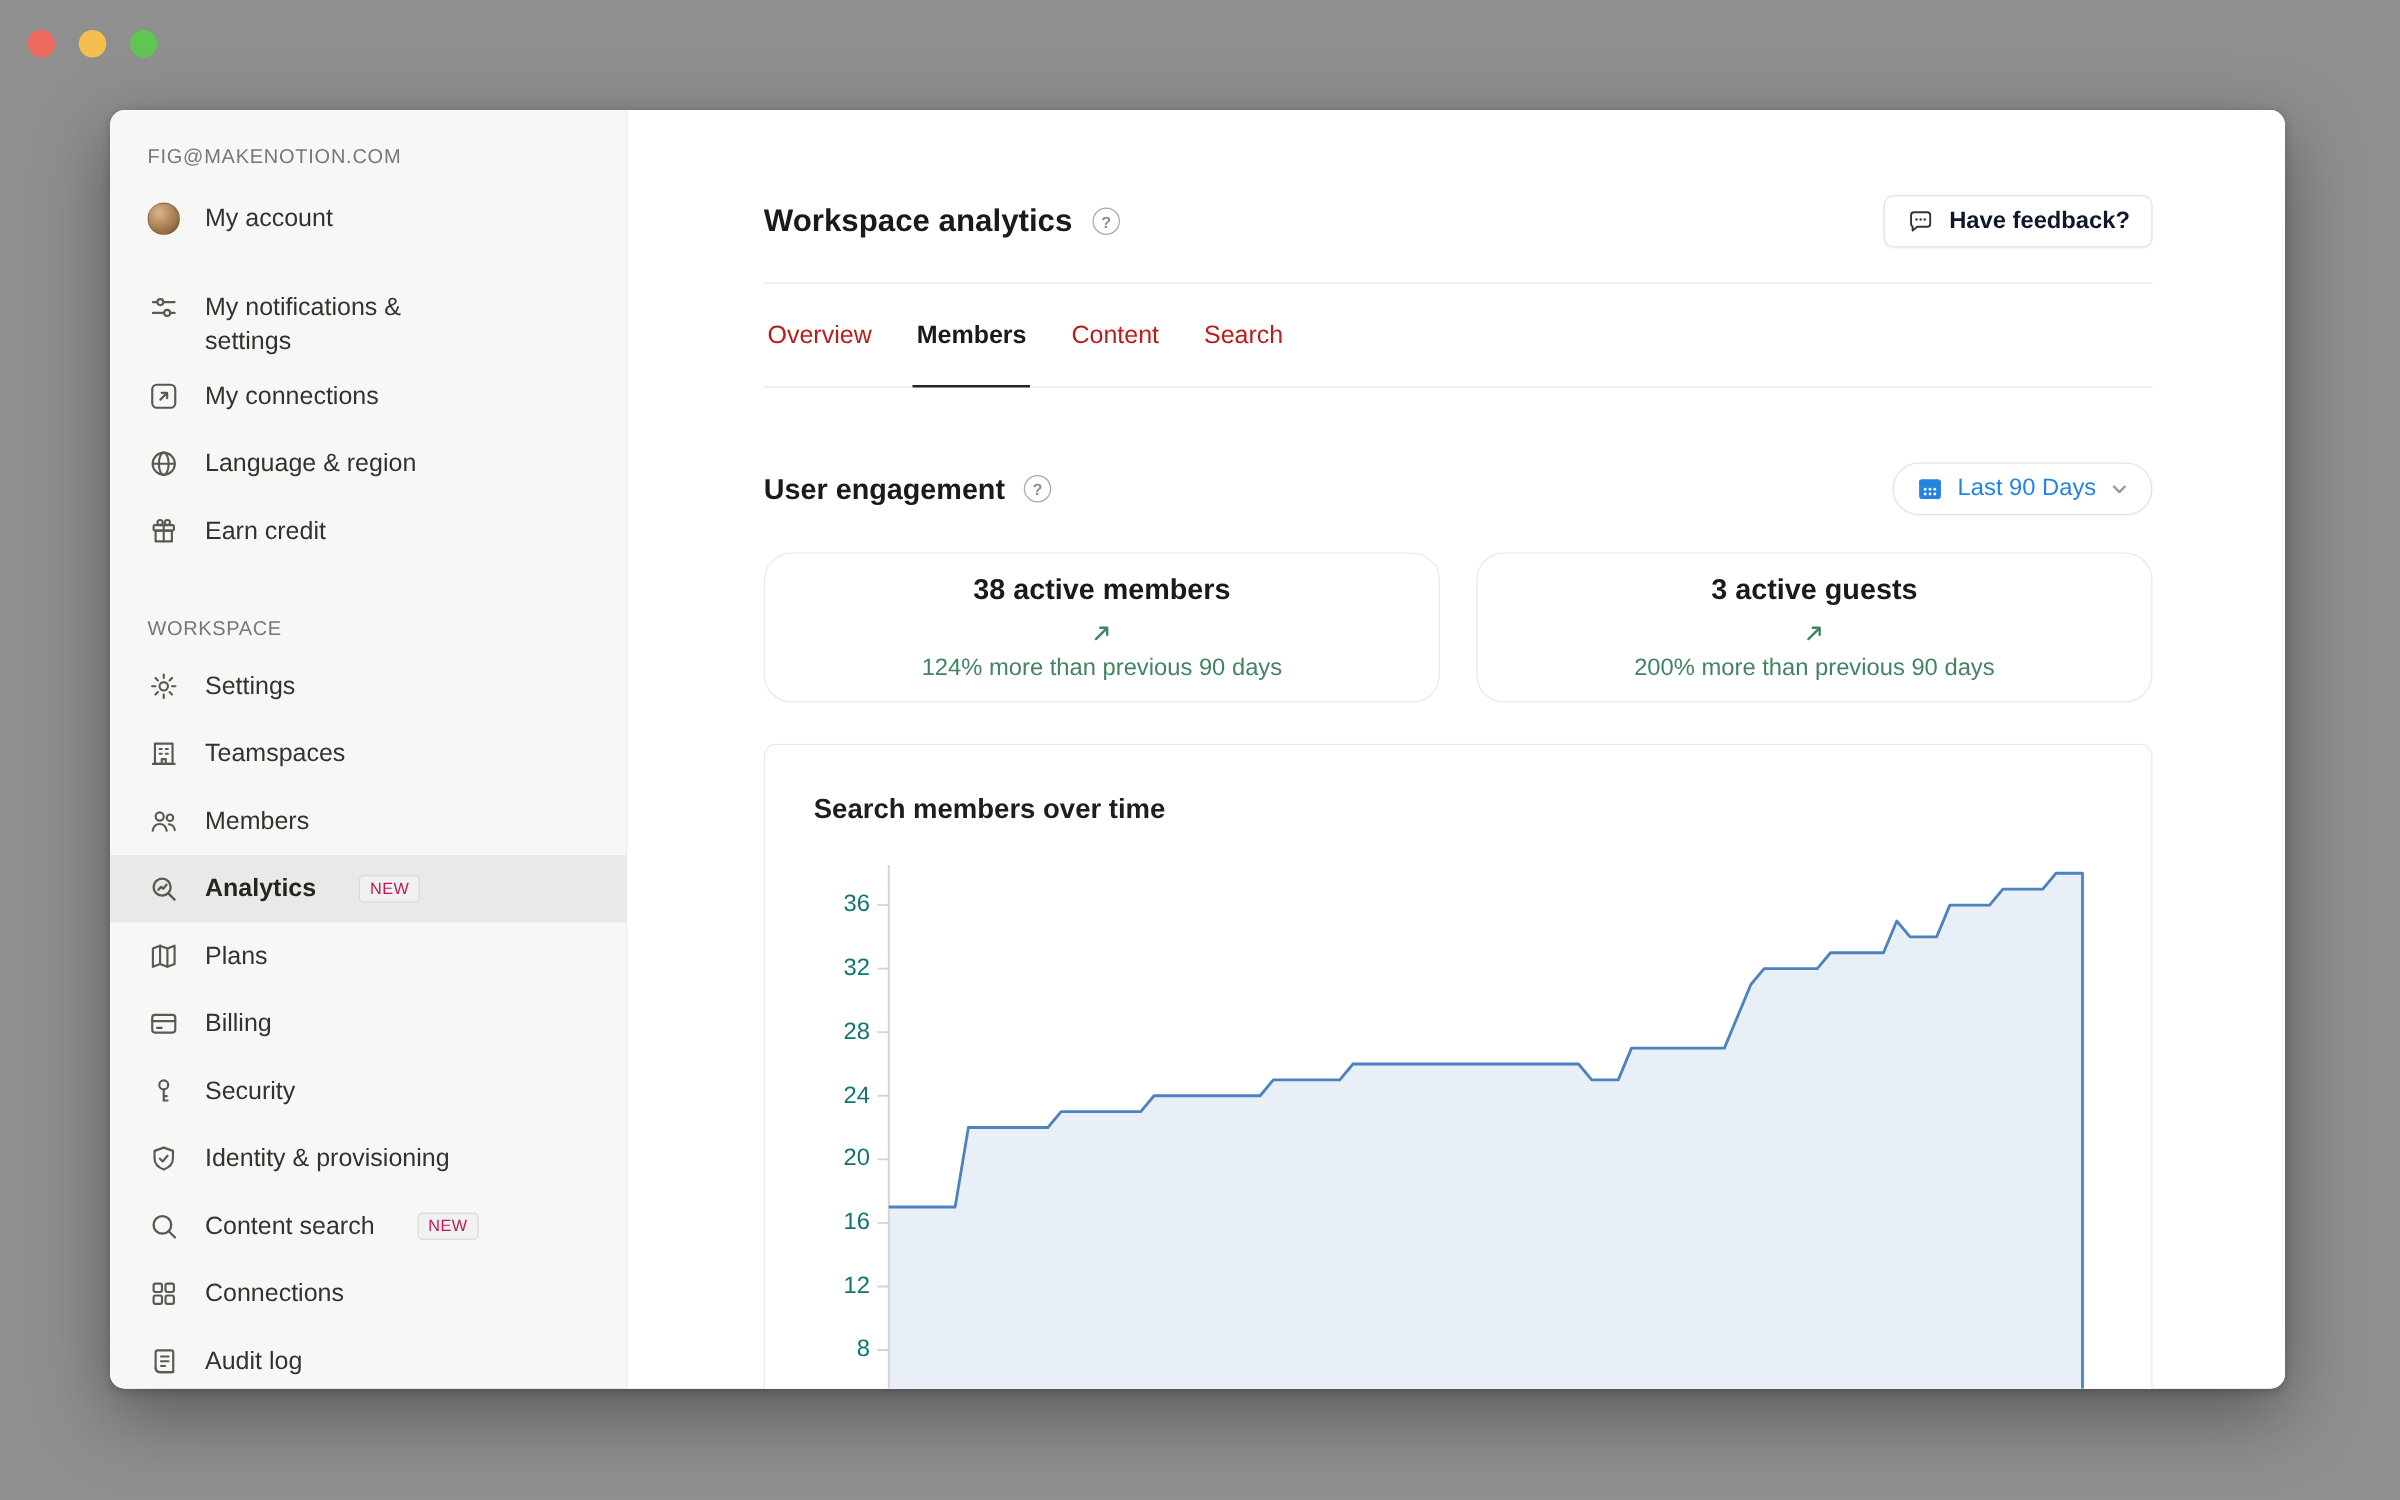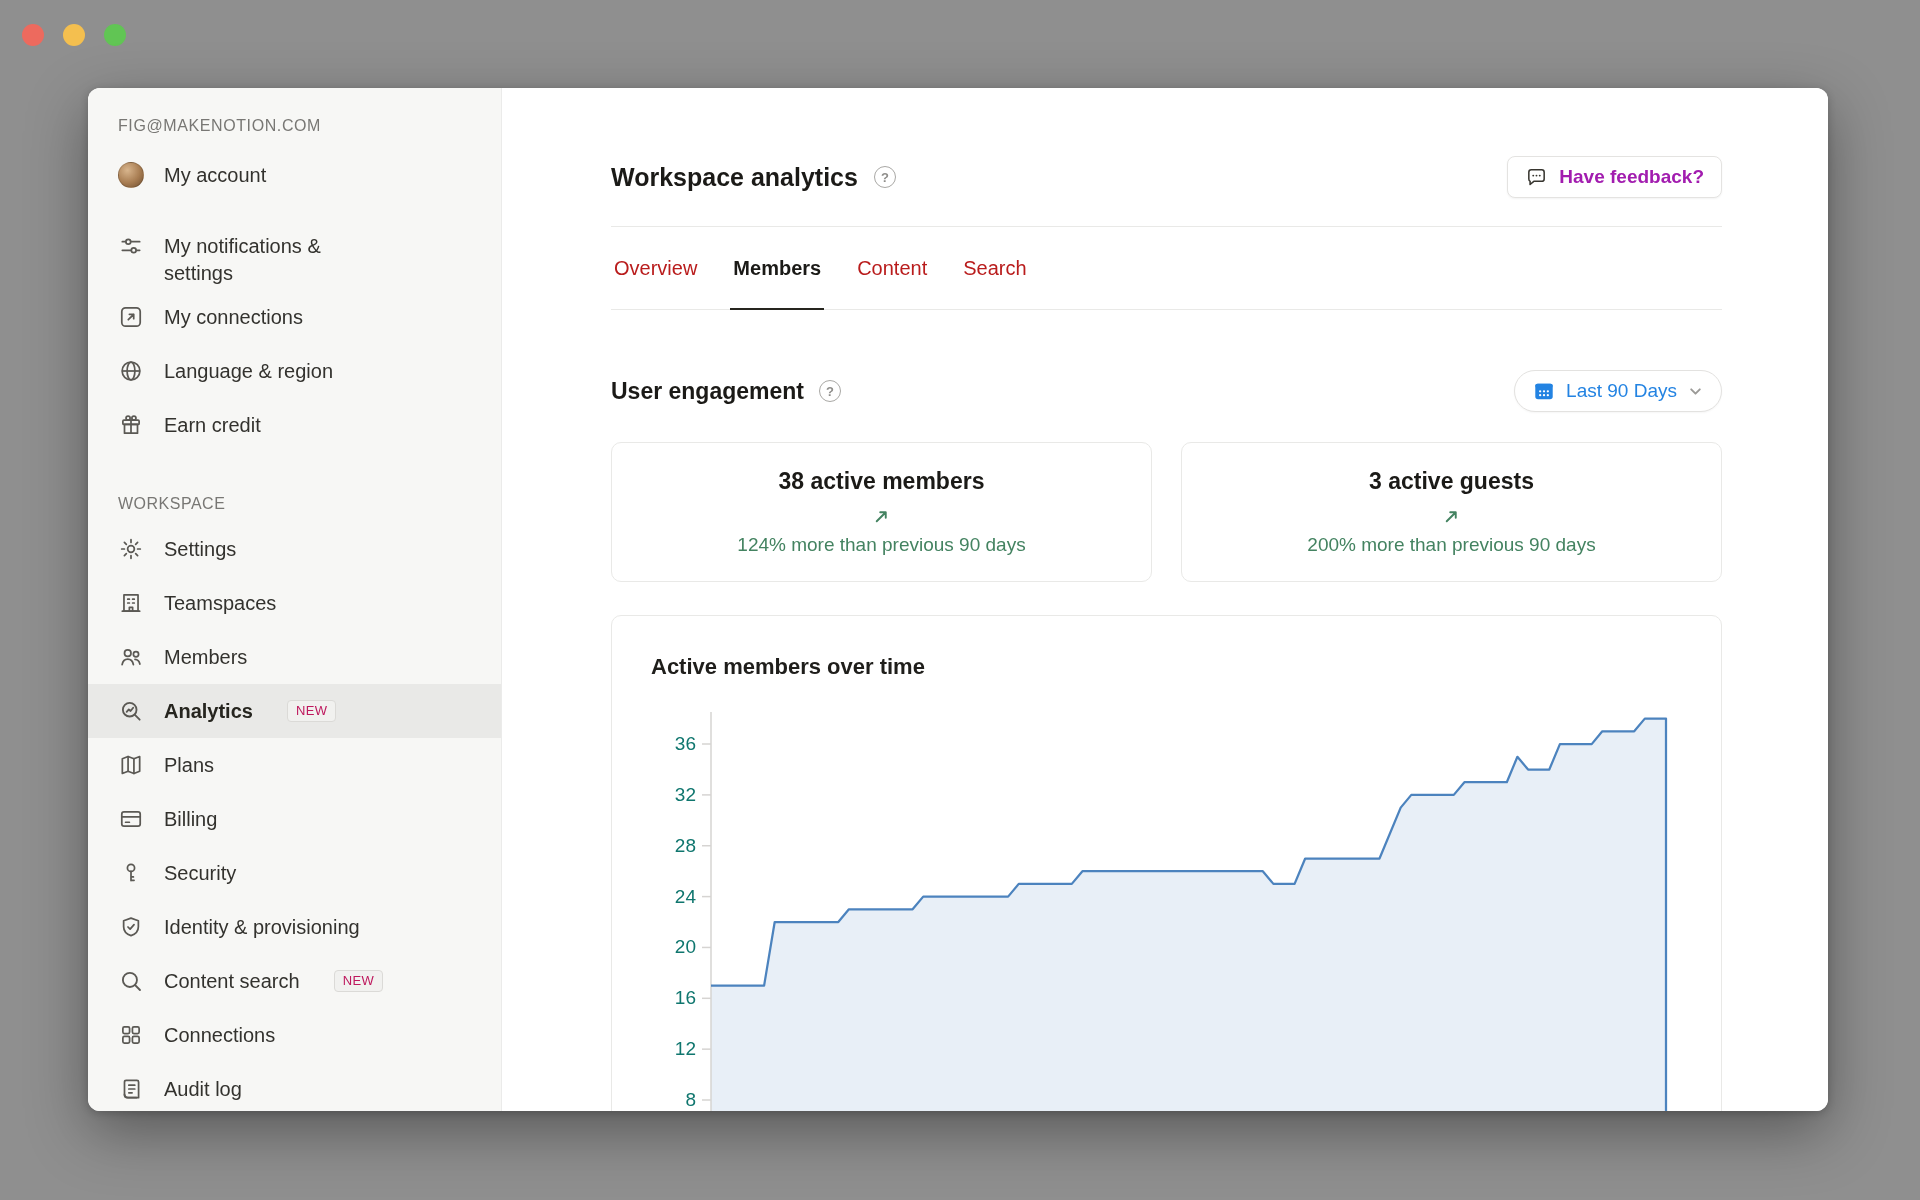--- a/index.html
+++ b/index.html
@@ -63,21 +63,21 @@
   .title-wrap { display:flex; align-items:center; gap:16px; }
   .page-title { font-size:25px; font-weight:700; color:#1b1a17; }
   .help-circle {
     width:22px; height:22px; border-radius:50%; border:1.4px solid #a9a8a5;
     color:#8f8e8b; font-size:13px; font-weight:700; display:flex; align-items:center;
     justify-content:center; cursor:pointer; flex:none;
   }
   .feedback-btn {
     display:flex; align-items:center; gap:11px; height:42px; padding:0 17px;
     border:1px solid #e4e3e1; border-radius:8px; background:#fff; cursor:pointer;
-    font-size:19px; font-weight:600; color:#a21caf;
+    font-size:19px; font-weight:600; color:#0f172a;
     box-shadow:0 1px 2px rgba(0,0,0,.05);
   }
   .tabs { margin-top:28px; display:flex; gap:30px; border-bottom:1px solid #e9e9e7; border-top:1px solid #e9e9e7; }
   .tab {
     position:relative; padding:30px 3px 29px; font-size:20px; color:#b91c1c; cursor:pointer;
   }
   .tab.active { font-weight:700; color:#1b1a17; }
   .tab.active::after {
     content:''; position:absolute; left:0; right:0; bottom:-1px; height:2.5px; background:#26251f;
   }
@@ -86,21 +86,21 @@
   .section-title-wrap { display:flex; align-items:center; gap:15px; }
   .section-title { font-size:23px; font-weight:700; color:#1b1a17; }
   .range-btn {
     display:flex; align-items:center; gap:11px; height:42px; padding:0 18px;
     border:1px solid #e3e2e0; border-radius:21px; background:#fff; cursor:pointer;
     font-size:19px; font-weight:500; color:#2383e2; box-shadow:0 1px 2px rgba(0,0,0,.04);
   }
 
   .stat-row { margin-top:30px; display:flex; gap:29px; }
   .stat-card {
-    flex:1; height:140px; border:1px solid #e9e9e7; border-radius:10px; background:#fff;
+    flex:1; height:120px; border:1px solid #e9e9e7; border-radius:22px; background:#fff;
     display:flex; flex-direction:column; align-items:center; justify-content:center; gap:13px;
   }
   .stat-value { font-size:23px; font-weight:700; color:#1b1a17; }
   .stat-delta { display:flex; align-items:center; gap:9px; font-size:19px; color:#448361;flex-direction:column; }
 
   .chart-card {
     margin-top:33px; border:1px solid #e9e9e7; border-radius:10px; background:#fff;
     height:580px; position:relative; overflow:hidden;
   }
   .chart-title { position:absolute; left:39px; top:38px; font-size:22px; font-weight:700; color:#1f1e1b; z-index:2; }
@@ -371,21 +371,21 @@
             <svg width="17" height="17" viewBox="0 0 16 16" fill="none" stroke="#448361" stroke-width="1.8" stroke-linecap="round" stroke-linejoin="round">
               <path d="M3.5 12.5L12 4M6.8 4H12v5.2"></path>
             </svg>
           </span>
           <span>200% more than previous 90 days</span>
         </div>
       </div>
     </div>
 
     <div class="chart-card">
-      <div class="chart-title">Active members over time</div>
+      <div class="chart-title">Search members over time</div>
       <svg class="chart-svg" width="1111" height="580">
           <path d="M 99 580 L99.0 369.6 L152.1 369.6 L162.7 306.0 L226.3 306.0 L236.9 293.3 L300.6 293.3 L311.2 280.6 L396.1 280.6 L406.7 267.9 L459.8 267.9 L470.4 255.2 L650.8 255.2 L661.4 267.9 L682.6 267.9 L693.2 242.5 L767.5 242.5 L788.7 191.6 L799.3 178.9 L841.8 178.9 L852.4 166.2 L894.8 166.2 L905.4 140.8 L916.1 153.5 L937.3 153.5 L947.9 128.1 L979.7 128.1 L990.3 115.3 L1022.2 115.3 L1032.8 102.6 L1054.0 102.6 L 1054.0 580 Z" fill="#E8EFF7"></path>
           <line x1="99" y1="96" x2="99" y2="580" stroke="#d6d4d2" stroke-width="1.5"></line>
           <line x1="90" y1="484" x2="99" y2="484" stroke="#d6d4d2" stroke-width="1.5"></line>
           <line x1="90" y1="433.15" x2="99" y2="433.15" stroke="#d6d4d2" stroke-width="1.5"></line>
           <line x1="90" y1="382.3" x2="99" y2="382.3" stroke="#d6d4d2" stroke-width="1.5"></line>
           <line x1="90" y1="331.45" x2="99" y2="331.45" stroke="#d6d4d2" stroke-width="1.5"></line>
           <line x1="90" y1="280.6" x2="99" y2="280.6" stroke="#d6d4d2" stroke-width="1.5"></line>
           <line x1="90" y1="229.75" x2="99" y2="229.75" stroke="#d6d4d2" stroke-width="1.5"></line>
           <line x1="90" y1="178.89999999999998" x2="99" y2="178.89999999999998" stroke="#d6d4d2" stroke-width="1.5"></line>

